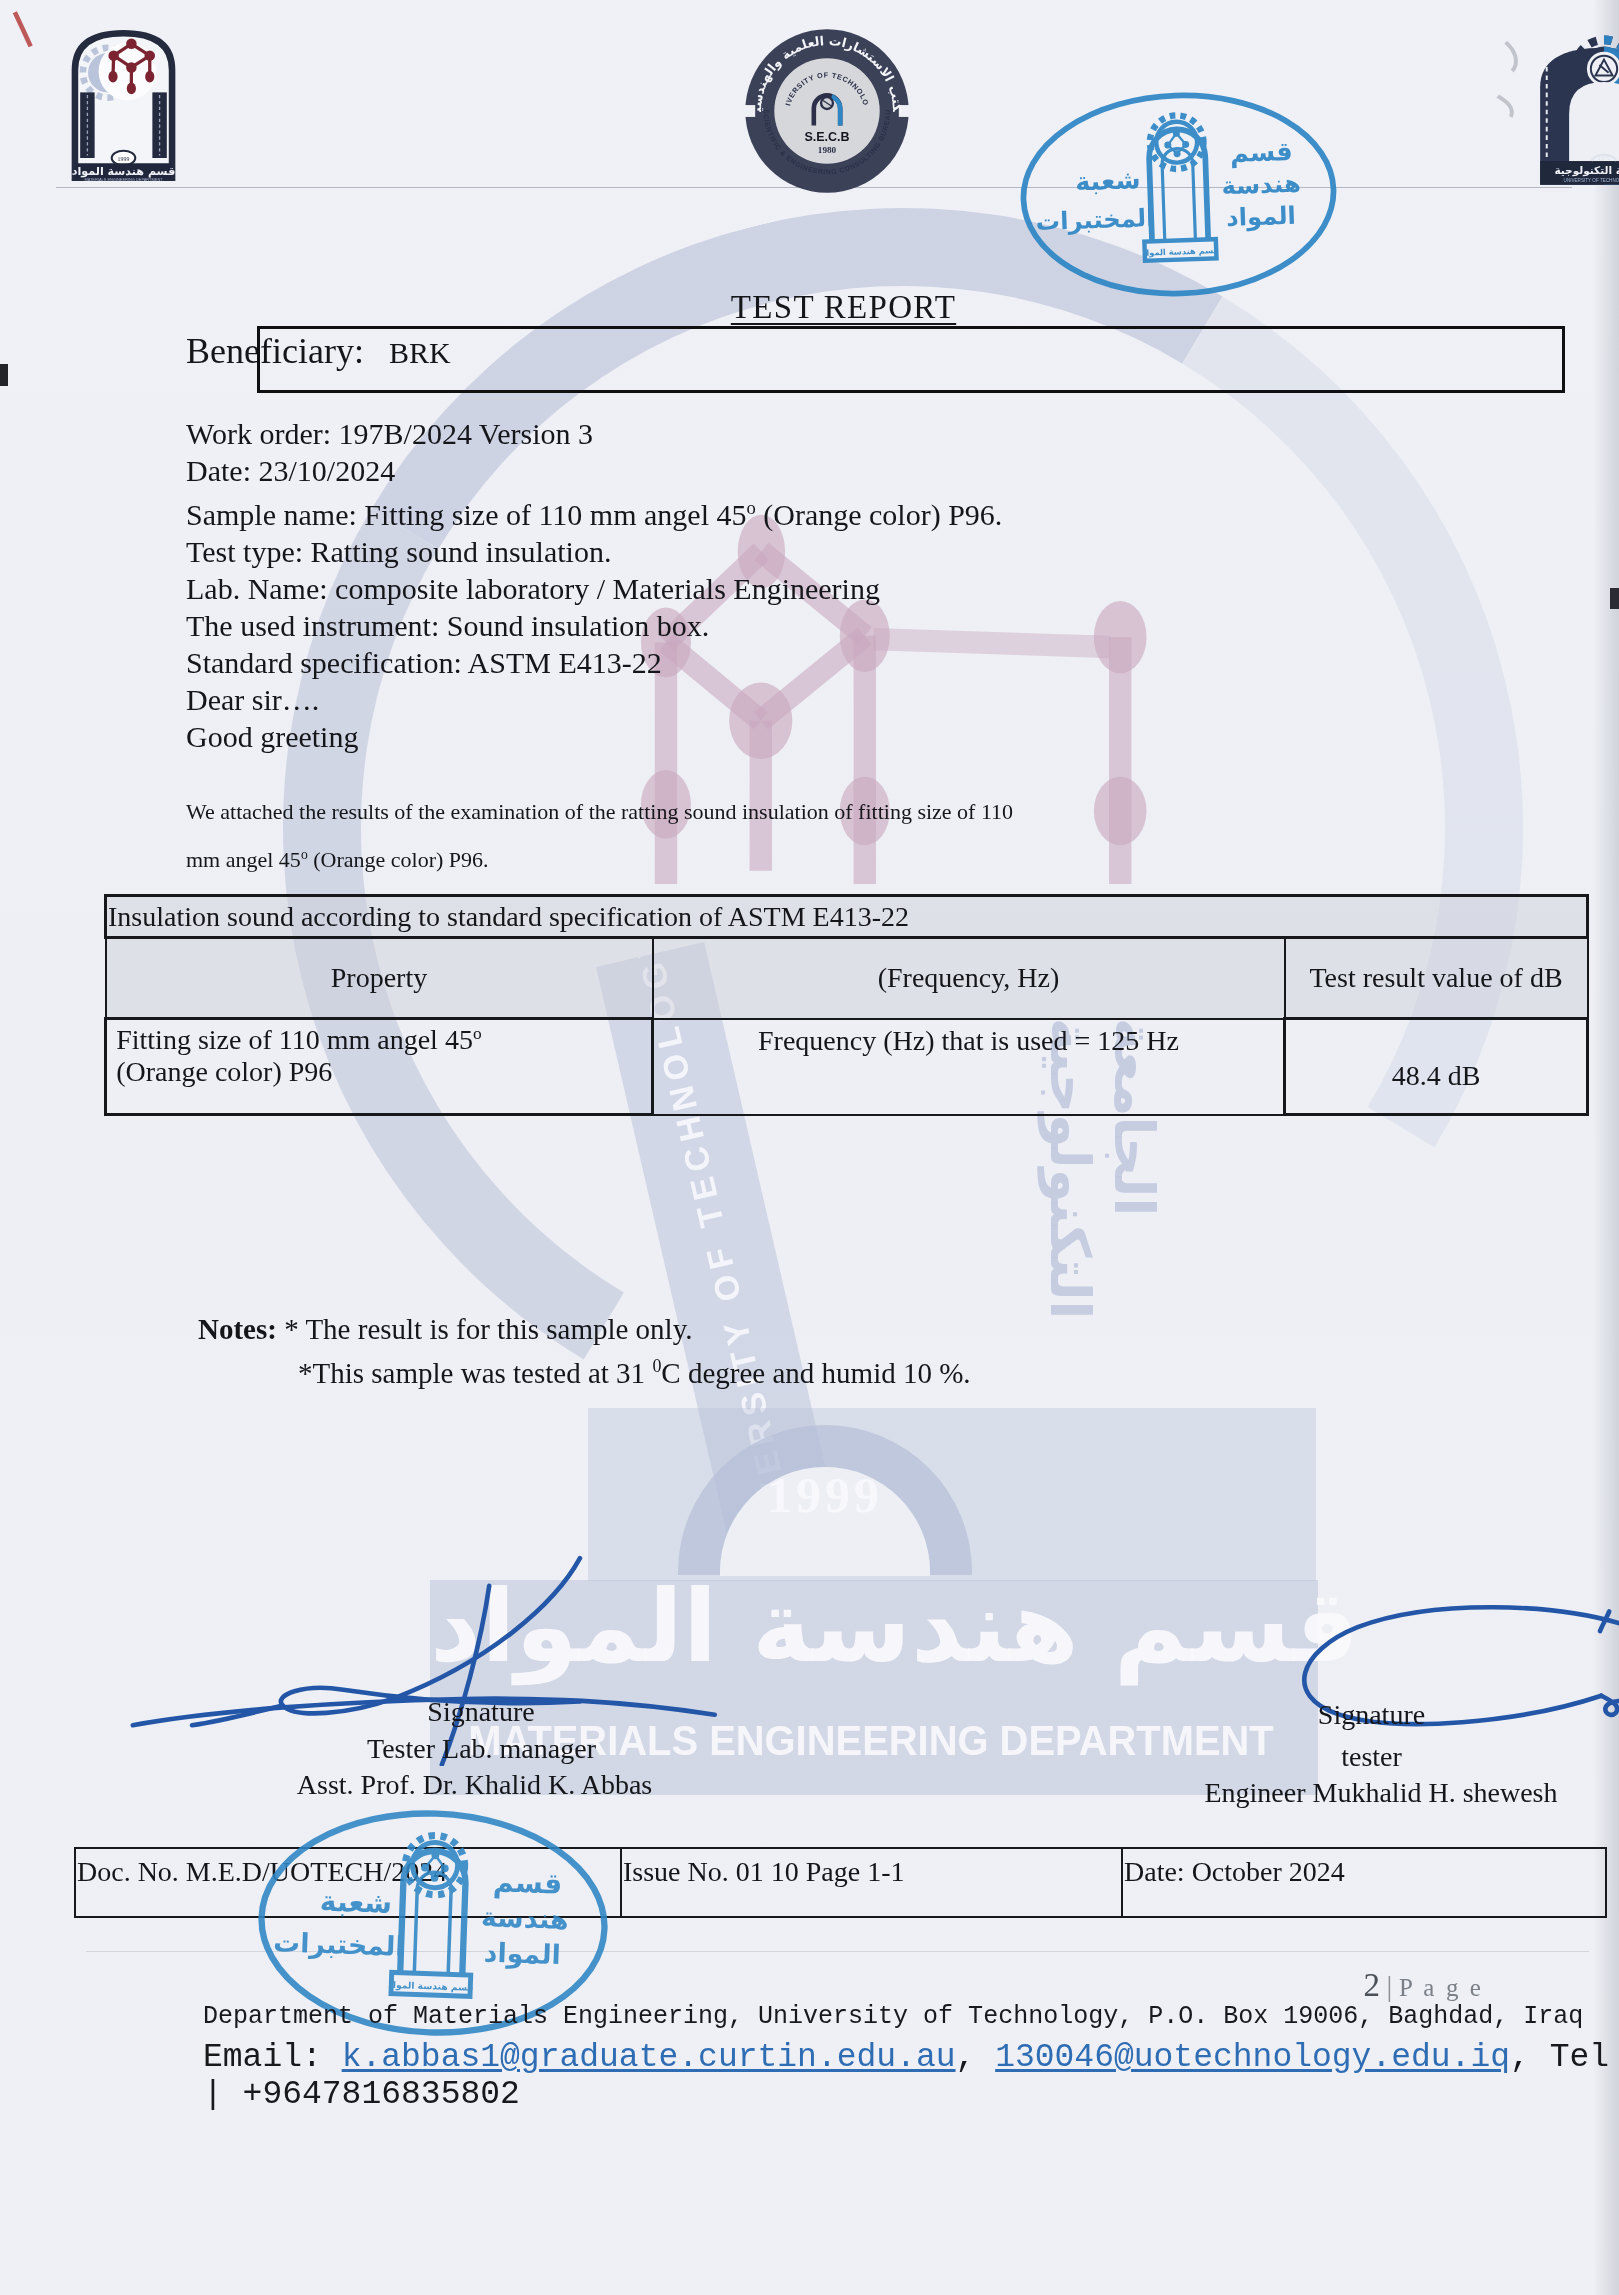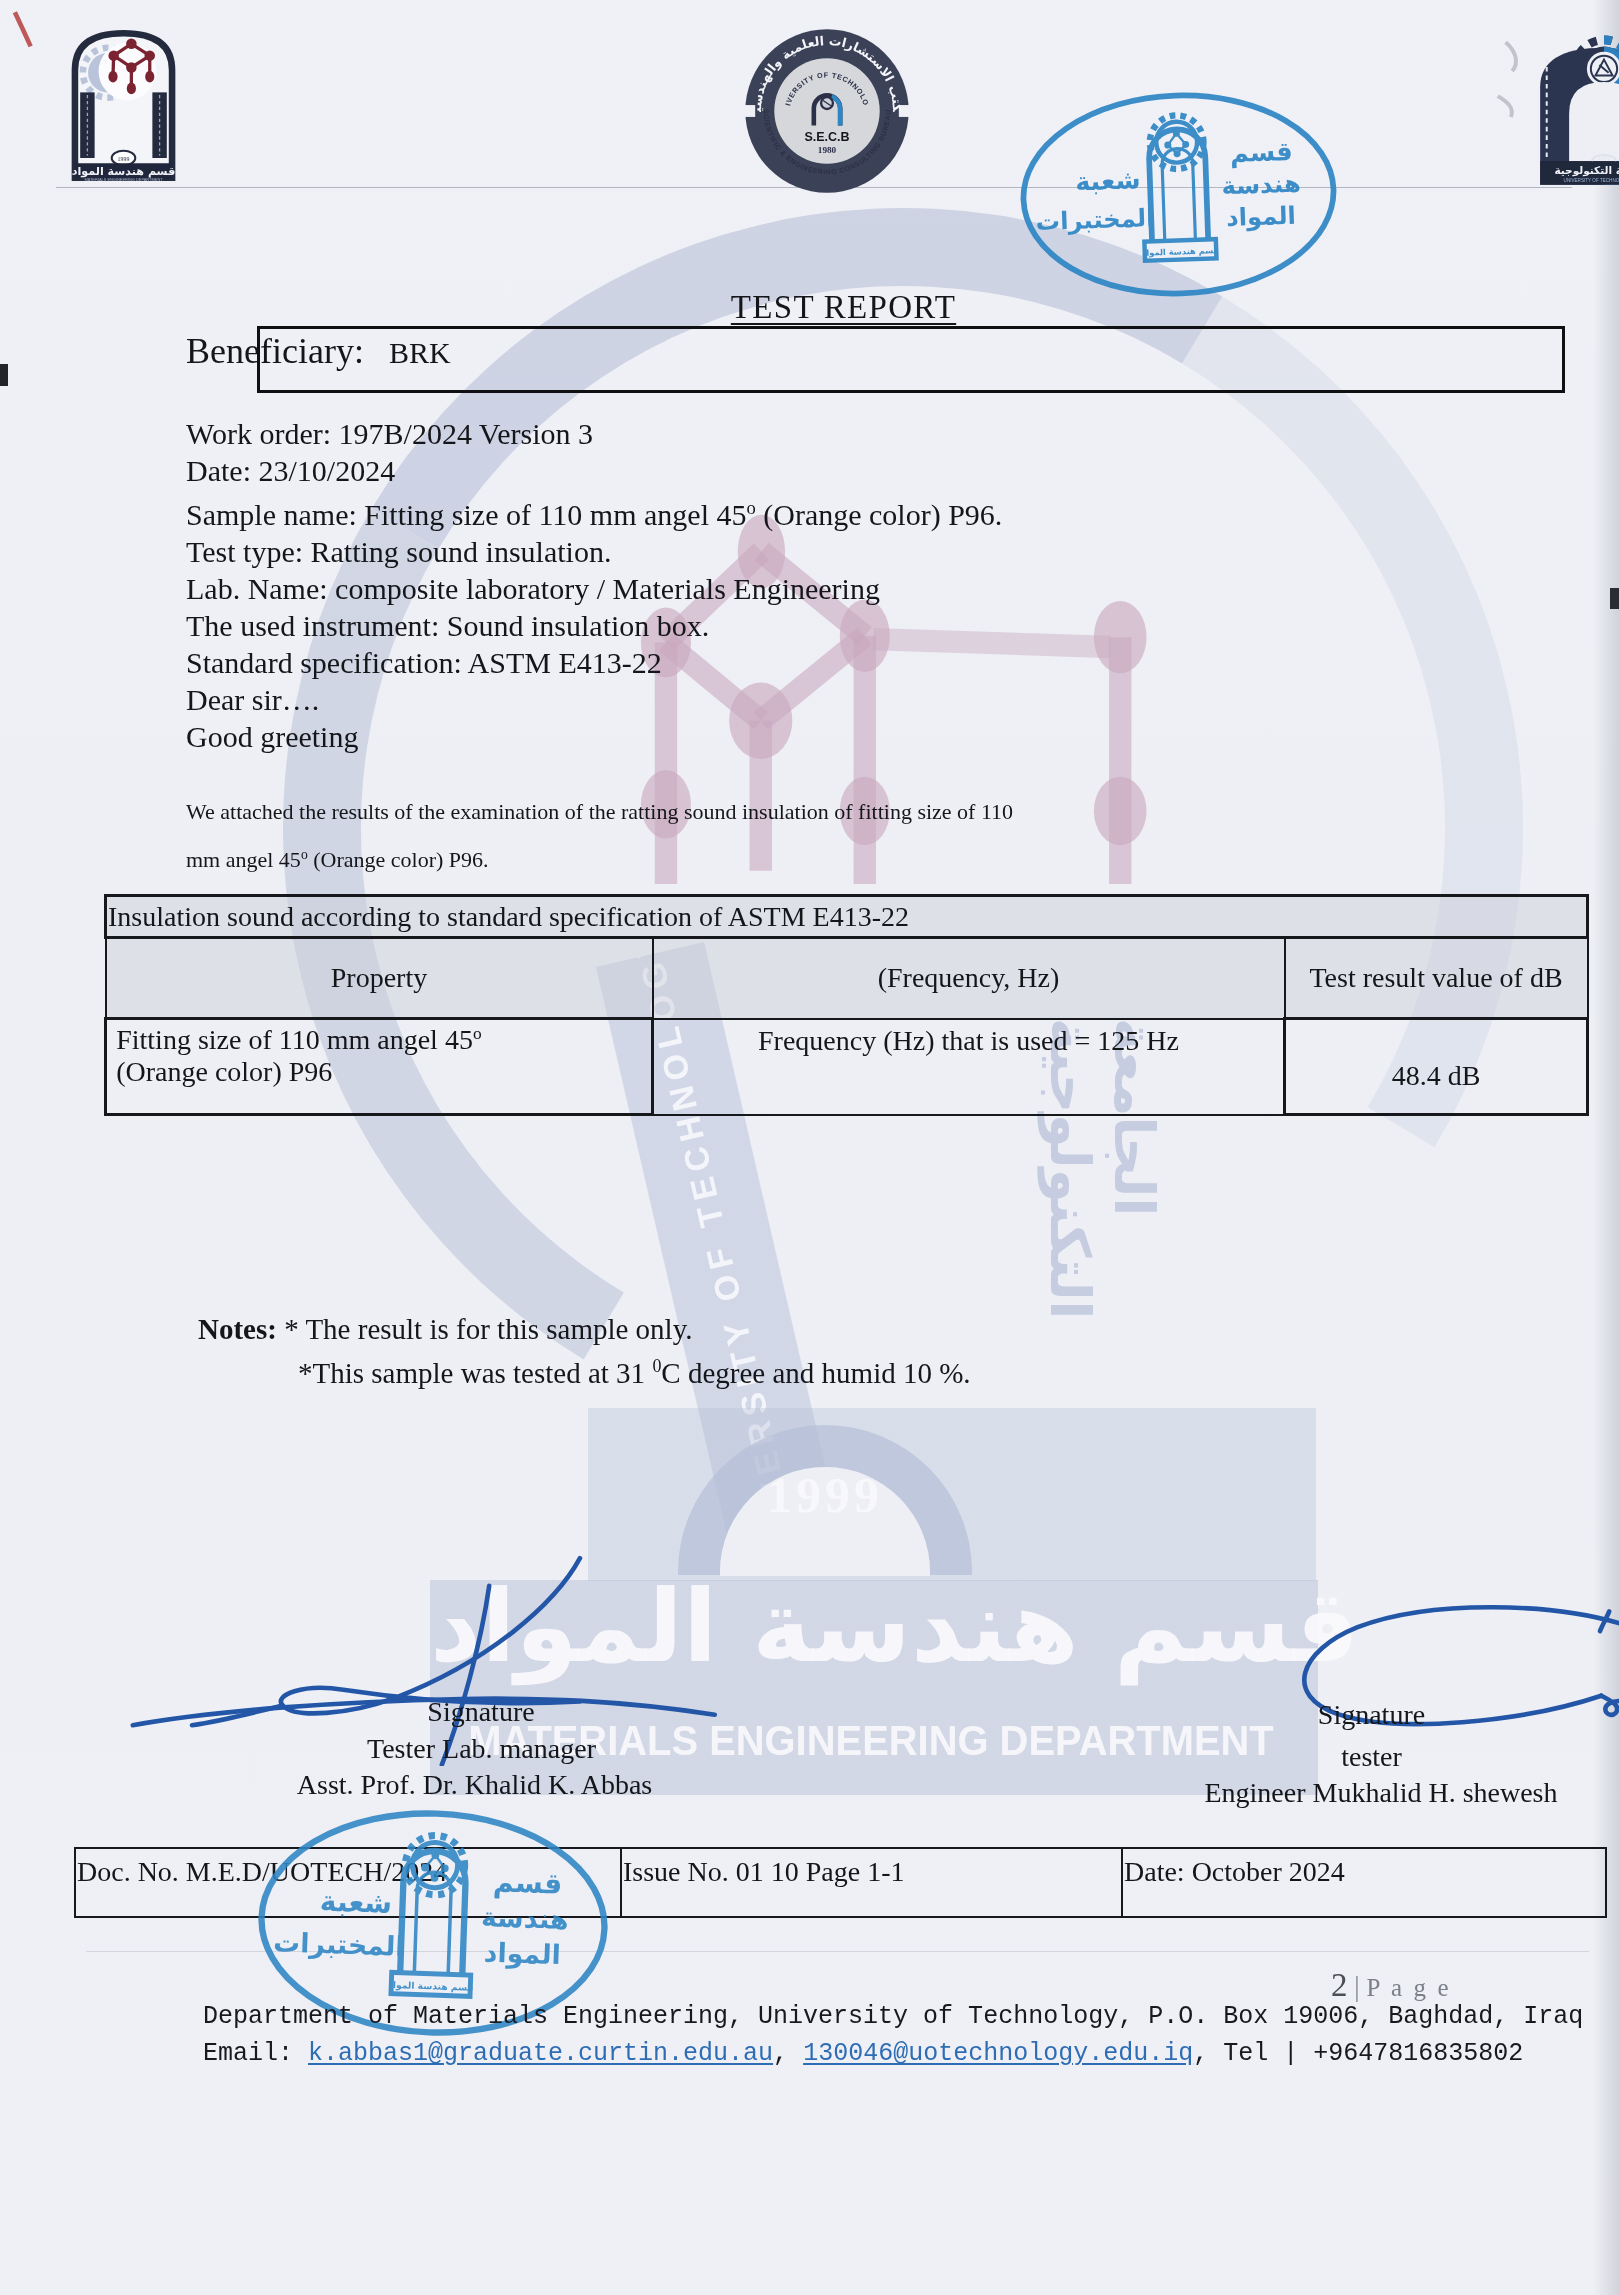--- a/index.html
+++ b/index.html
@@ -41,26 +41,26 @@
   #sigL-title{left:369px;top:1696px;width:224px;}
   #sigL-role{left:297px;top:1733px;width:369px;}
   #sigL-name{left:211px;top:1769px;width:527px;}
   #sigR-title{left:1256px;top:1699px;width:231px;}
   #sigR-role{left:1256px;top:1741px;width:231px;}
   #sigR-name{left:1180px;top:1777px;width:402px;}
   
   #footer-table{left:74px;top:1847px;width:1530px;border-collapse:collapse;table-layout:fixed;font-size:28px;}
   #footer-table td{border:2.6px solid #17181c;height:59px;text-align:left;vertical-align:top;padding-top:6.6px;}
   
-  #page-marker{left:1331px;top:1967px;width:185px;text-align:left;color:#4a4f58;font-size:33px;}
+  #page-marker{left:1331px;top:1967px;width:185px;text-align:center;color:#4a4f58;font-size:33px;}
   #page-marker .bar{color:#8a8f98;font-weight:300;padding:0 6.6px;font-size:29px;}
   #page-marker .pword{font-size:25px;color:#7a7f88;letter-spacing:2.6px;}
   
   #footer-line1{left:203px;top:2002px;font-size:25px;}
-  #footer-line2{left:203px;top:2039px;font-size:25px;}
+  #footer-line2{left:203px;top:2039px;font-size:33px;}
   .sansline{font-family:Liberation Mono, monospace;color:#17191d;}
   #footer-line2 a{color:#2e6db4;text-decoration:underline;text-underline-offset:3.3px;}
   
   .wm{pointer-events:none;}
   #wm-ring{left:283px;top:208px;width:1084px;height:1084px;border-radius:50%;
      border-top:78px solid rgba(178,188,213,.55);border-left:78px solid rgba(178,188,213,.48);
      border-right:78px solid rgba(178,188,213,.2);border-bottom:78px solid transparent;
      transform:rotate(-14deg);}
   #wm-pillar{left:596px;top:967px;width:111px;height:613px;background:rgba(182,191,215,.5);
      transform:rotate(-13deg);transform-origin:top left;overflow:hidden;display:flex;align-items:center;justify-content:center;}

